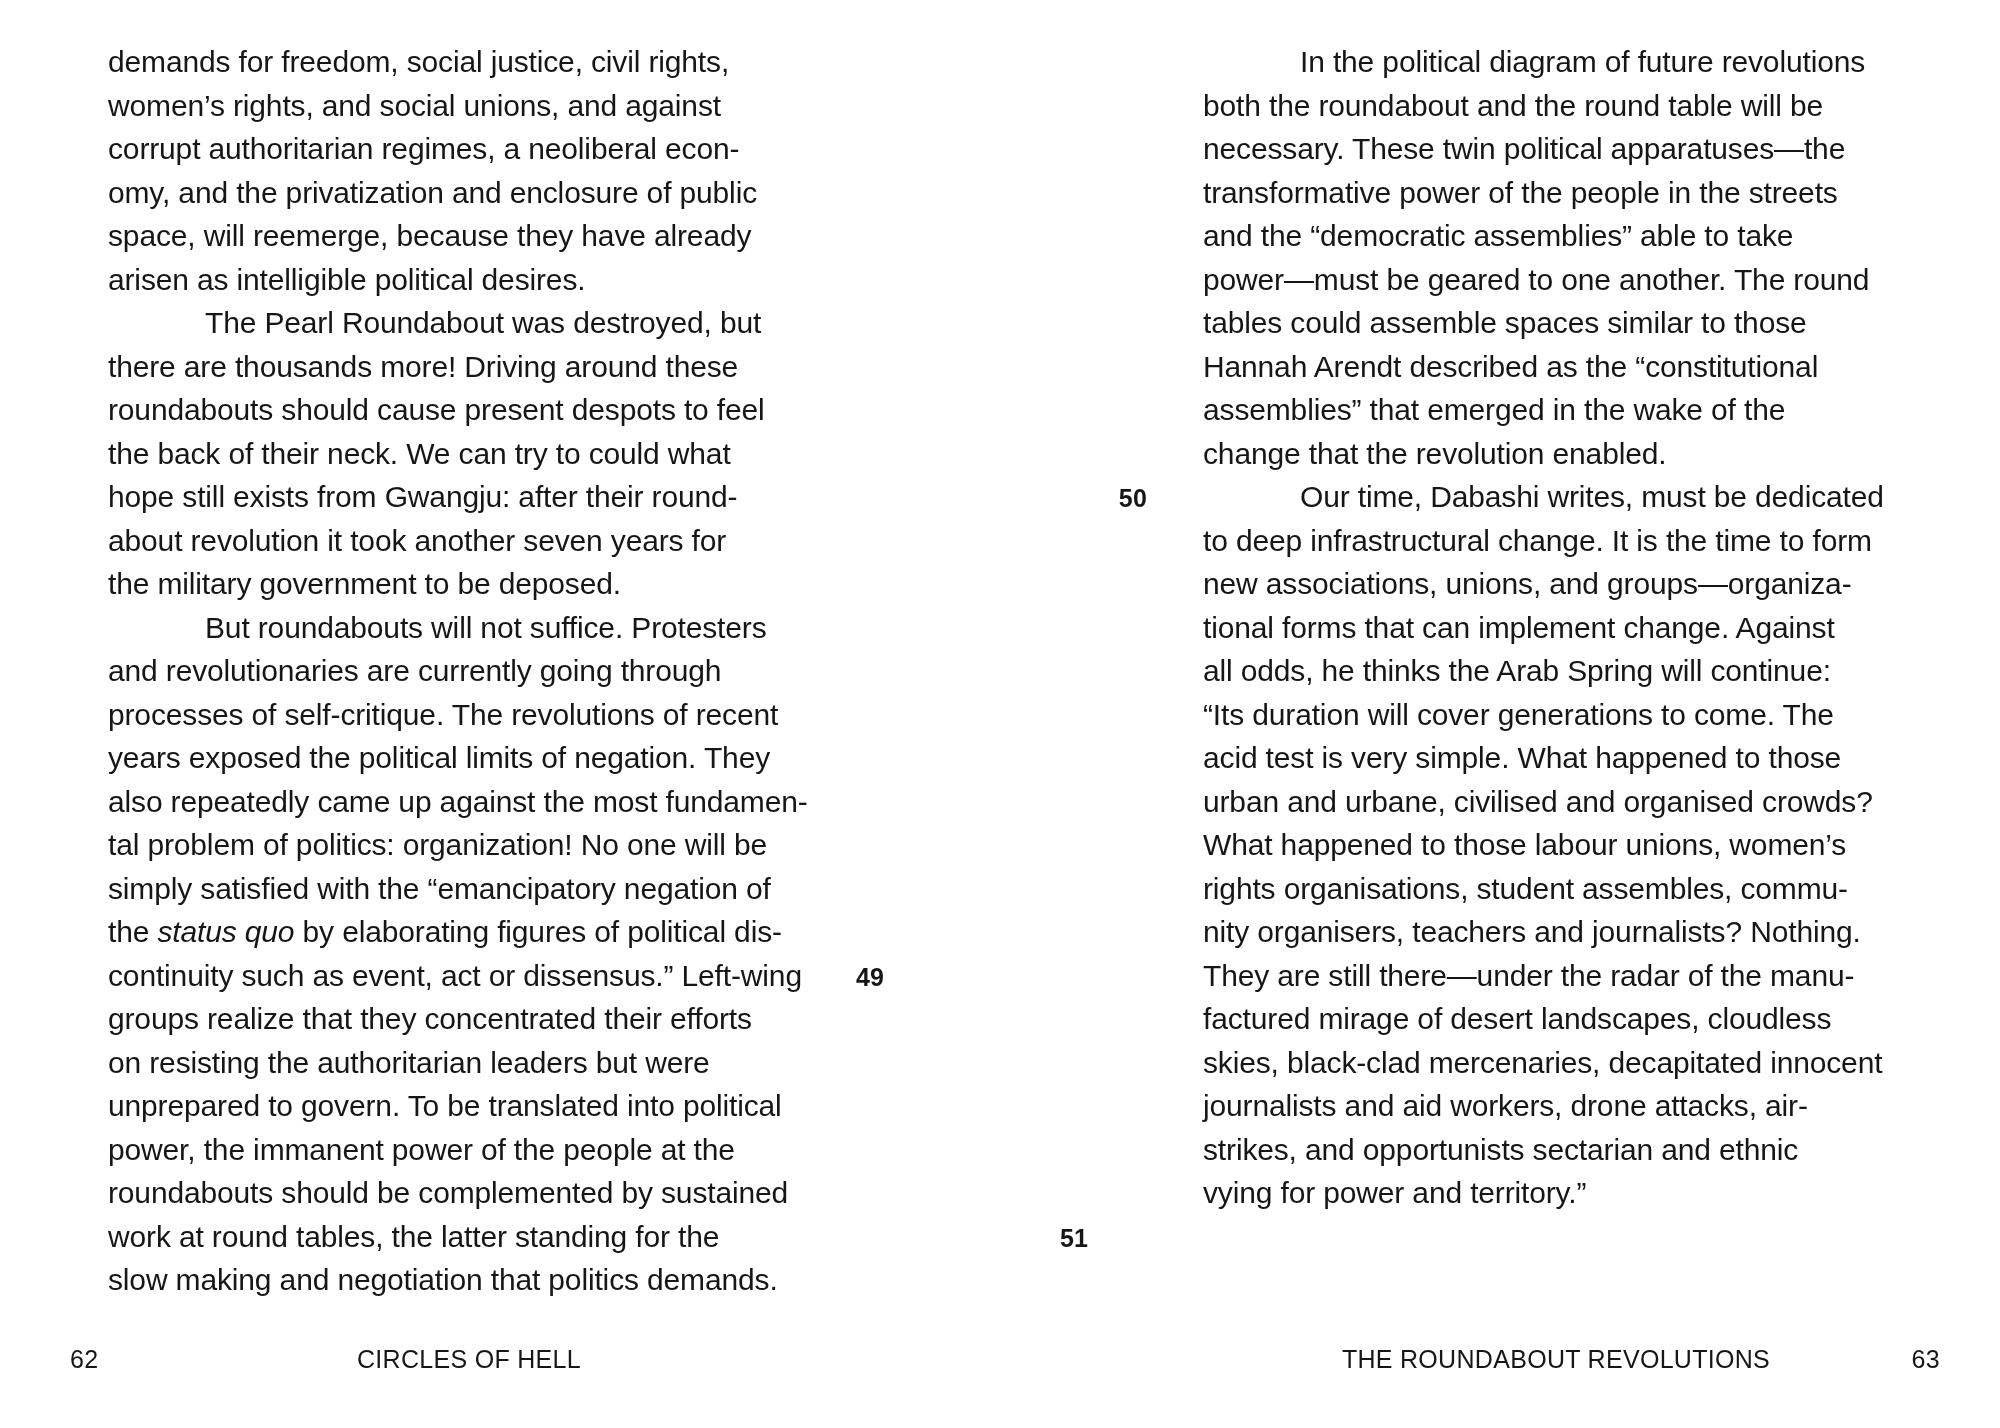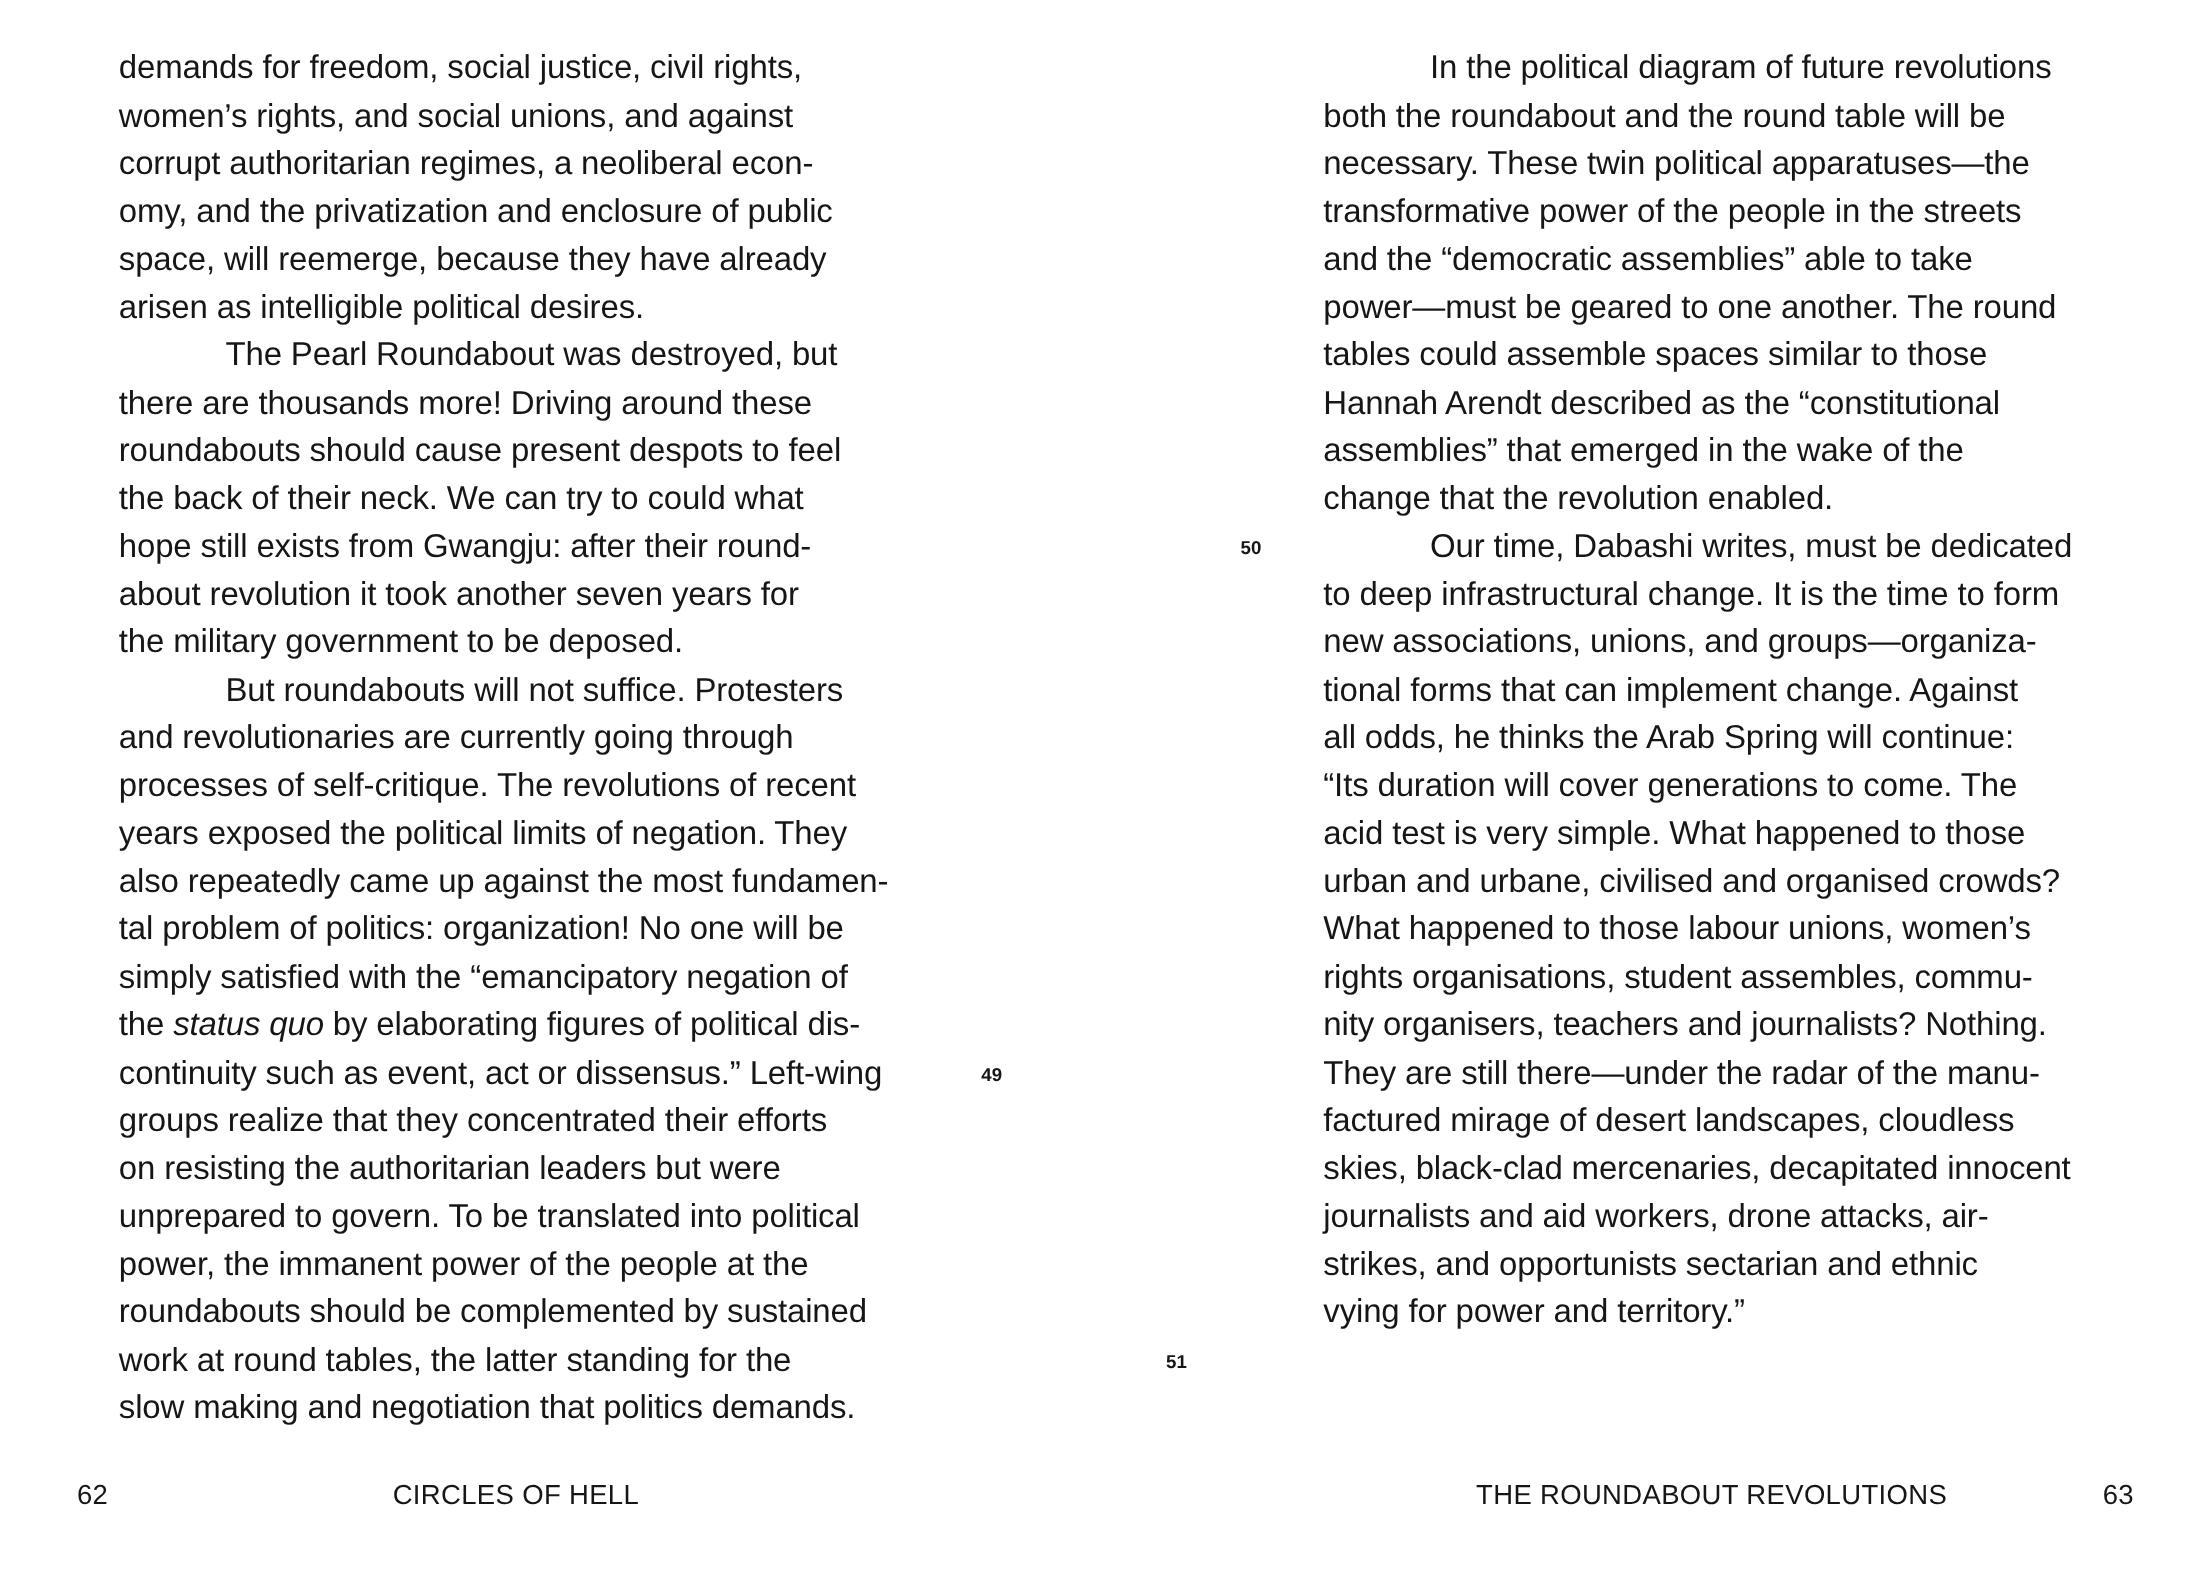--- a/index.html
+++ b/index.html
@@ -24,26 +24,26 @@
     letter-spacing: -0.15px;
     white-space: nowrap;
   }
   .text-col-left  { left: 72px;   width: 766px; }
   .text-col-right { left: 1167px; width: 760px; }
   .tline { height: 43.5px; margin-left: 36px; }
   .tline.indent { padding-left: 97px; }
   .it { font-style: italic; }
   .margin-num {
     position: absolute;
-    font-size: 17px;
+    font-size: 25px;
     font-weight: bold;
     line-height: 43.5px;
     letter-spacing: 0.2px;
   }
-  .margin-num-49 { left: 856px;  top: 956px;  text-align: left; margin-left: 36px; }
+  .margin-num-49 { left: 856px;  top: 956px;  text-align: left; }
   .margin-num-50 { left: 1060px; top: 477px;  width: 87px; text-align: right; }
   .margin-num-51 { left: 1060px; top: 1217px; width: 87px; }
   .foot {
     position: absolute;
     top: 1344px;
     font-size: 25px;
     line-height: 30px;
     letter-spacing: 0.3px;
   }
   .foot-page-num-left  { left: 70px; }

